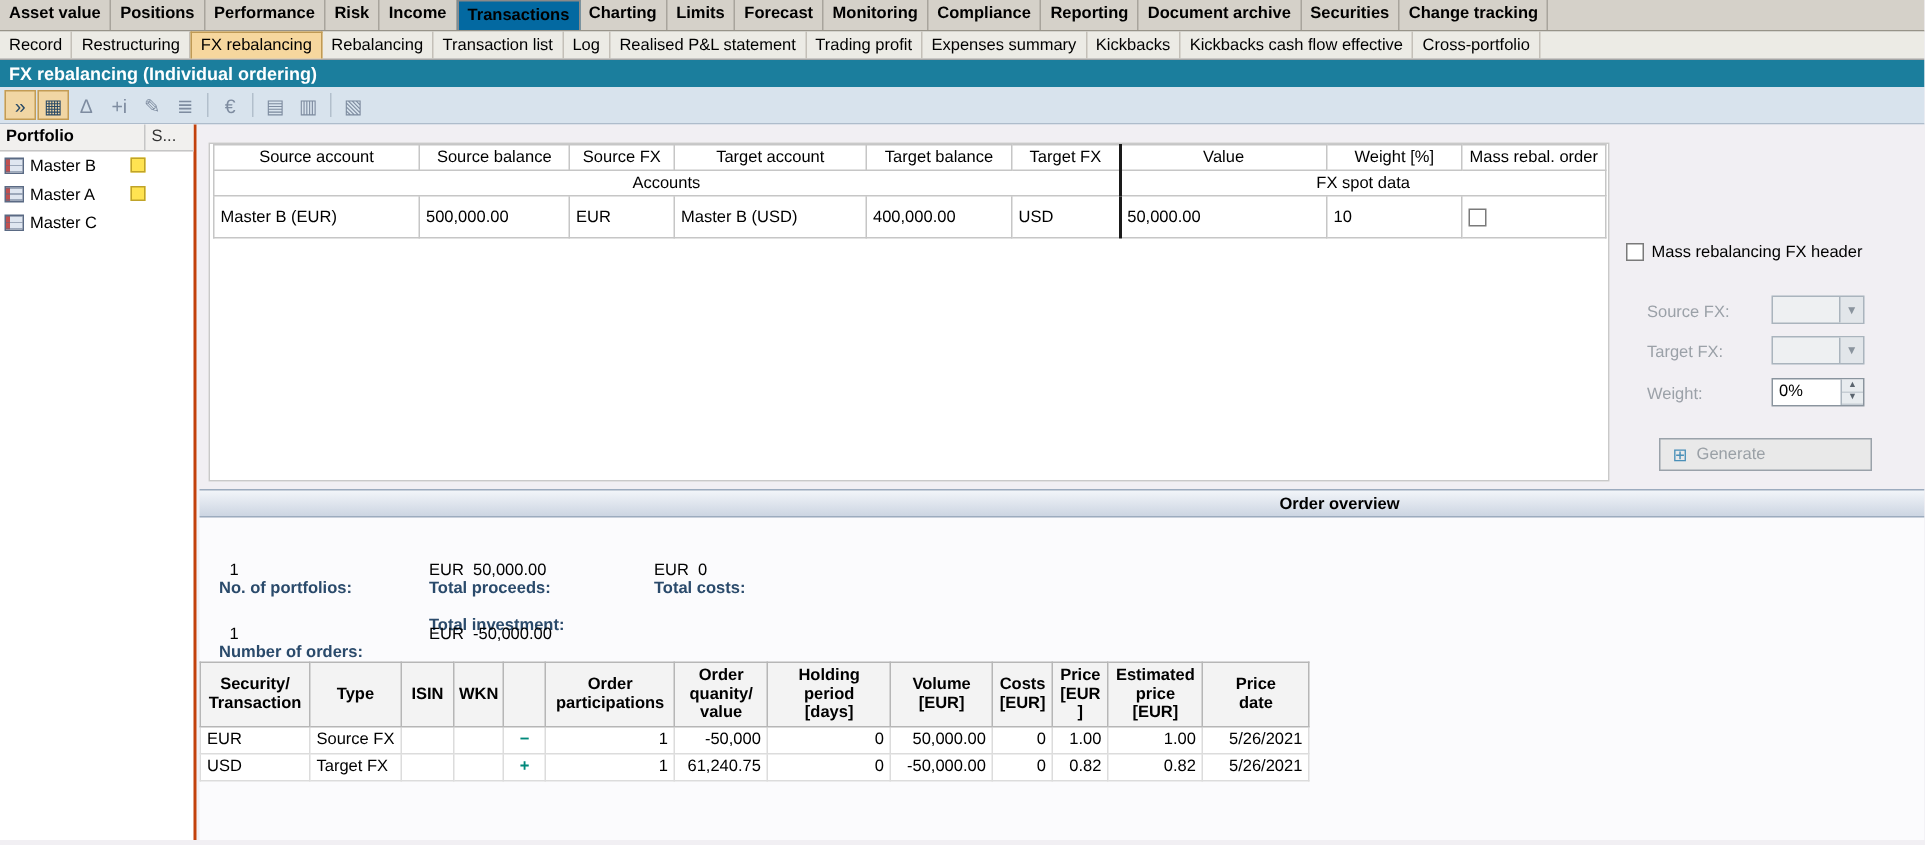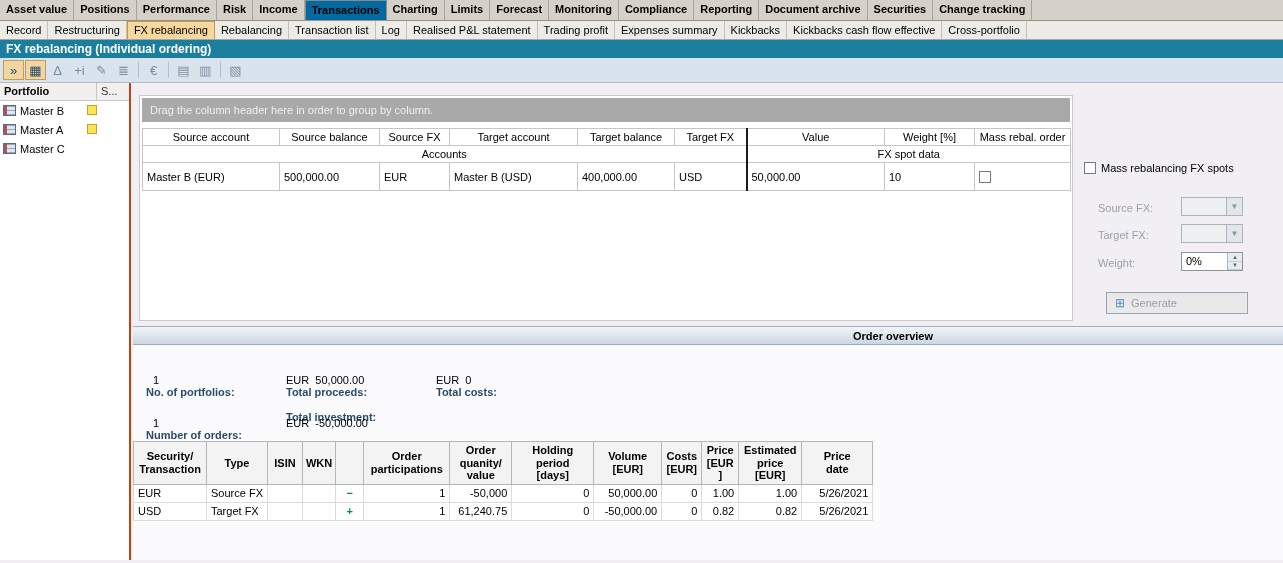--- a/index.html
+++ b/index.html
@@ -158,21 +158,20 @@
       <span class="picon"></span>
       <span>Master C</span>
     </div>
   </div>
 
   <div class="content">
 
     <div class="lower"></div>
 
     <div class="config-box">
-      <div class="groupby">Drag the column header here in order to group by column.</div>
       <table class="cfg-table">
         <colgroup>
           <col style="width:137px">
             <col style="width:100px">
             <col style="width:70px">
             <col style="width:128px">
             <col style="width:97px">
             <col style="width:72px">
             <col style="width:138px">
             <col style="width:90px">
@@ -206,21 +205,21 @@
             <td class="grp-sep">50,000.00</td>
             <td>10</td>
             <td class="cb-cell"><span class="checkbox"></span></td>
           </tr>
         </tbody>
       </table>
     </div>
 
     <div class="mass-cb">
       <span class="checkbox"></span>
-      <span>Mass rebalancing FX spots</span>
+      <span>Mass rebalancing FX header</span>
     </div>
 
     <span class="f-label" style="left:967px; top:119px;">Source FX:</span>
     <div class="combo" style="left:1050px; top:114px;">
       <span class="cval"></span>
       <span class="carrow">▼</span>
     </div>
 
     <span class="f-label" style="left:967px; top:146px;">Target FX:</span>
     <div class="combo" style="left:1050px; top:141px;">

